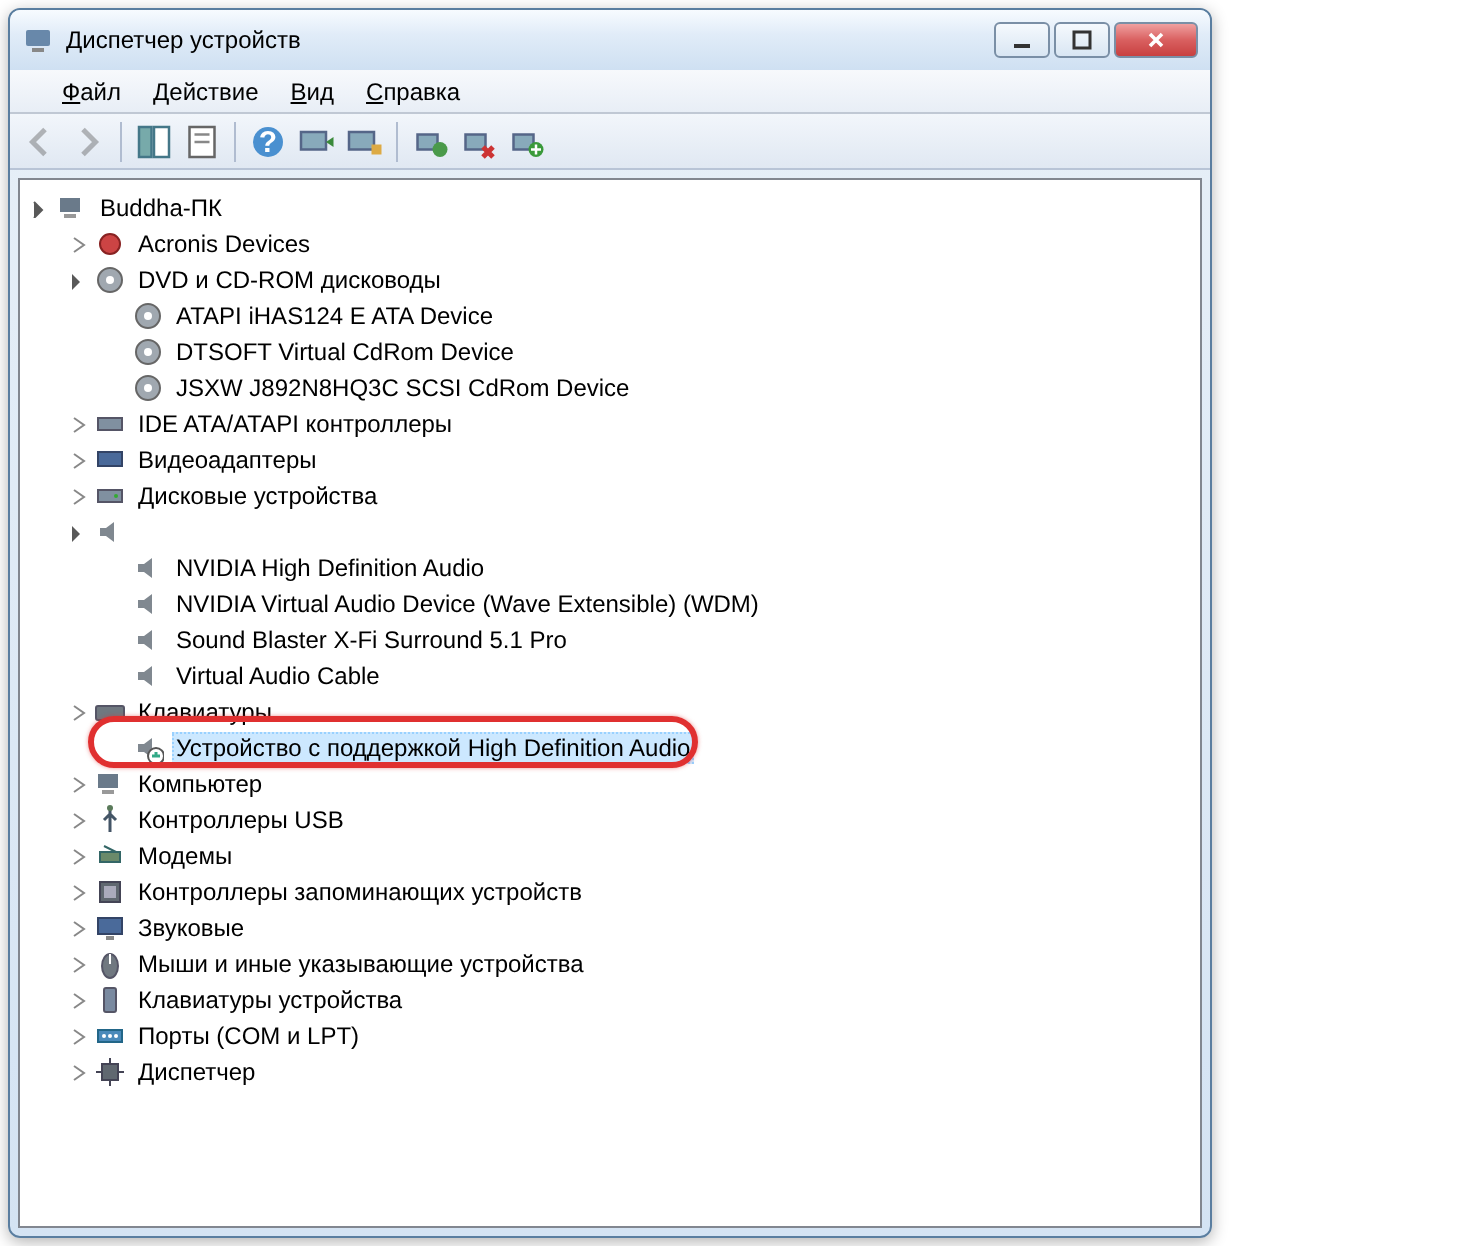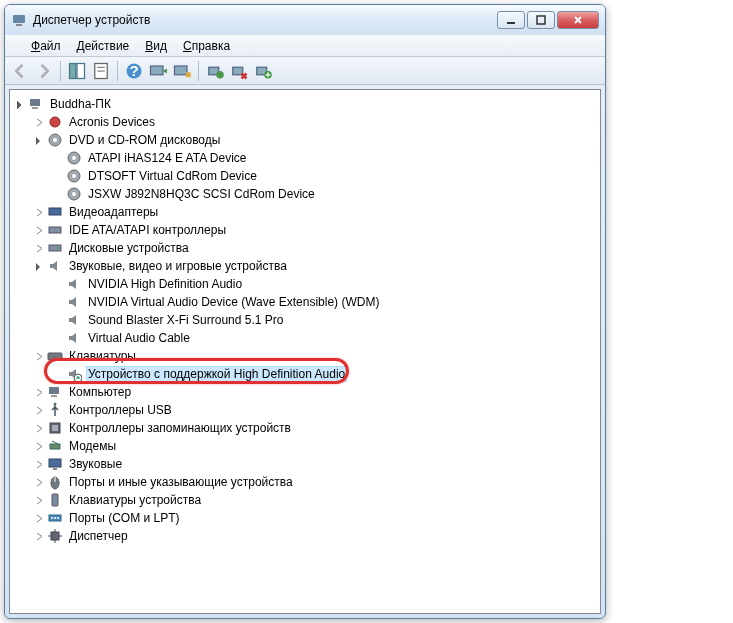--- a/index.html
+++ b/index.html
@@ -237,38 +237,38 @@
 
       <div class="node">
           <span class="indent"></span>
           <span class="expander">
             <svg viewBox="0 0 9 9">
               <path d="M2 1L7 4.5L2 8" fill="none" stroke="#888"></path>
             </svg>
           </span>
           <span class="node-icon">
             <svg viewBox="0 0 16 16">
+              <rect x="2" y="5" width="12" height="6" class="ic-drive" stroke="#556"></rect>
+            </svg>
+          </span>
+          <span class="node-label">IDE ATA/ATAPI контроллеры</span>
+        </div>
+      <div class="node">
+          <span class="indent"></span>
+          <span class="expander">
+            <svg viewBox="0 0 9 9">
+              <path d="M2 1L7 4.5L2 8" fill="none" stroke="#888"></path>
+            </svg>
+          </span>
+          <span class="node-icon">
+            <svg viewBox="0 0 16 16">
               <rect x="2" y="4" width="12" height="7" class="ic-monitor" stroke="#346"></rect>
             </svg>
           </span>
           <span class="node-label">Видеоадаптеры</span>
-        </div>
-      <div class="node">
-          <span class="indent"></span>
-          <span class="expander">
-            <svg viewBox="0 0 9 9">
-              <path d="M2 1L7 4.5L2 8" fill="none" stroke="#888"></path>
-            </svg>
-          </span>
-          <span class="node-icon">
-            <svg viewBox="0 0 16 16">
-              <rect x="2" y="5" width="12" height="6" class="ic-drive" stroke="#556"></rect>
-            </svg>
-          </span>
-          <span class="node-label">IDE ATA/ATAPI контроллеры</span>
         </div>
       <div class="node">
           <span class="indent"></span>
           <span class="expander">
             <svg viewBox="0 0 9 9">
               <path d="M2 1L7 4.5L2 8" fill="none" stroke="#888"></path>
             </svg>
           </span>
           <span class="node-icon">
             <svg viewBox="0 0 16 16">
@@ -284,21 +284,20 @@
           <span class="expander">
             <svg viewBox="0 0 9 9">
               <path d="M1 1L5 5L1 9" fill="#595959"></path>
             </svg>
           </span>
           <span class="node-icon">
             <svg viewBox="0 0 16 16">
               <path d="M3 6v4h3l4 3V3L6 6z" class="ic-sound"></path>
             </svg>
           </span>
-          <span class="node-label">Звуковые, видео и игровые устройства</span>
         </div>
       <div class="node">
           <span class="indent"></span>
           <span class="indent"></span>
           <span class="expander"></span>
           <span class="node-icon">
             <svg viewBox="0 0 16 16">
               <path d="M3 6v4h3l4 3V3L6 6z" class="ic-sound"></path>
             </svg>
           </span>
@@ -397,70 +396,70 @@
         </div>
       <div class="node">
           <span class="indent"></span>
           <span class="expander">
             <svg viewBox="0 0 9 9">
               <path d="M2 1L7 4.5L2 8" fill="none" stroke="#888"></path>
             </svg>
           </span>
           <span class="node-icon">
             <svg viewBox="0 0 16 16">
+              <path d="M3 6h10v5H3z" class="ic-network" stroke="#366"></path>
+              <path d="M5 3l6 3" stroke="#366"></path>
+            </svg>
+          </span>
+          <span class="node-label">Модемы</span>
+        </div>
+      <div class="node">
+          <span class="indent"></span>
+          <span class="expander">
+            <svg viewBox="0 0 9 9">
+              <path d="M2 1L7 4.5L2 8" fill="none" stroke="#888"></path>
+            </svg>
+          </span>
+          <span class="node-icon">
+            <svg viewBox="0 0 16 16">
               <rect x="3" y="3" width="10" height="10" class="ic-chip" stroke="#445"></rect>
               <rect x="5" y="5" width="6" height="6" fill="#aab"></rect>
             </svg>
           </span>
           <span class="node-label">Контроллеры запоминающих устройств</span>
         </div>
       <div class="node">
           <span class="indent"></span>
           <span class="expander">
             <svg viewBox="0 0 9 9">
               <path d="M2 1L7 4.5L2 8" fill="none" stroke="#888"></path>
             </svg>
           </span>
           <span class="node-icon">
             <svg viewBox="0 0 16 16">
-              <path d="M3 6h10v5H3z" class="ic-network" stroke="#366"></path>
-              <path d="M5 3l6 3" stroke="#366"></path>
-            </svg>
-          </span>
-          <span class="node-label">Модемы</span>
-        </div>
-      <div class="node">
-          <span class="indent"></span>
-          <span class="expander">
-            <svg viewBox="0 0 9 9">
-              <path d="M2 1L7 4.5L2 8" fill="none" stroke="#888"></path>
-            </svg>
-          </span>
-          <span class="node-icon">
-            <svg viewBox="0 0 16 16">
               <rect x="2" y="3" width="12" height="8" class="ic-monitor" stroke="#346"></rect>
               <rect x="6" y="12" width="4" height="2" fill="#888"></rect>
             </svg>
           </span>
           <span class="node-label">Звуковые</span>
         </div>
       <div class="node">
           <span class="indent"></span>
           <span class="expander">
             <svg viewBox="0 0 9 9">
               <path d="M2 1L7 4.5L2 8" fill="none" stroke="#888"></path>
             </svg>
           </span>
           <span class="node-icon">
             <svg viewBox="0 0 16 16">
               <ellipse cx="8" cy="9" rx="4" ry="6" class="ic-mouse" stroke="#556"></ellipse>
               <line x1="8" y1="3" x2="8" y2="8" stroke="#fff"></line>
             </svg>
           </span>
-          <span class="node-label">Порты и иные указывающие устройства</span>
+          <span class="node-label">Мыши и иные указывающие устройства</span>
         </div>
       <div class="node">
           <span class="indent"></span>
           <span class="expander">
             <svg viewBox="0 0 9 9">
               <path d="M2 1L7 4.5L2 8" fill="none" stroke="#888"></path>
             </svg>
           </span>
           <span class="node-icon">
             <svg viewBox="0 0 16 16">

